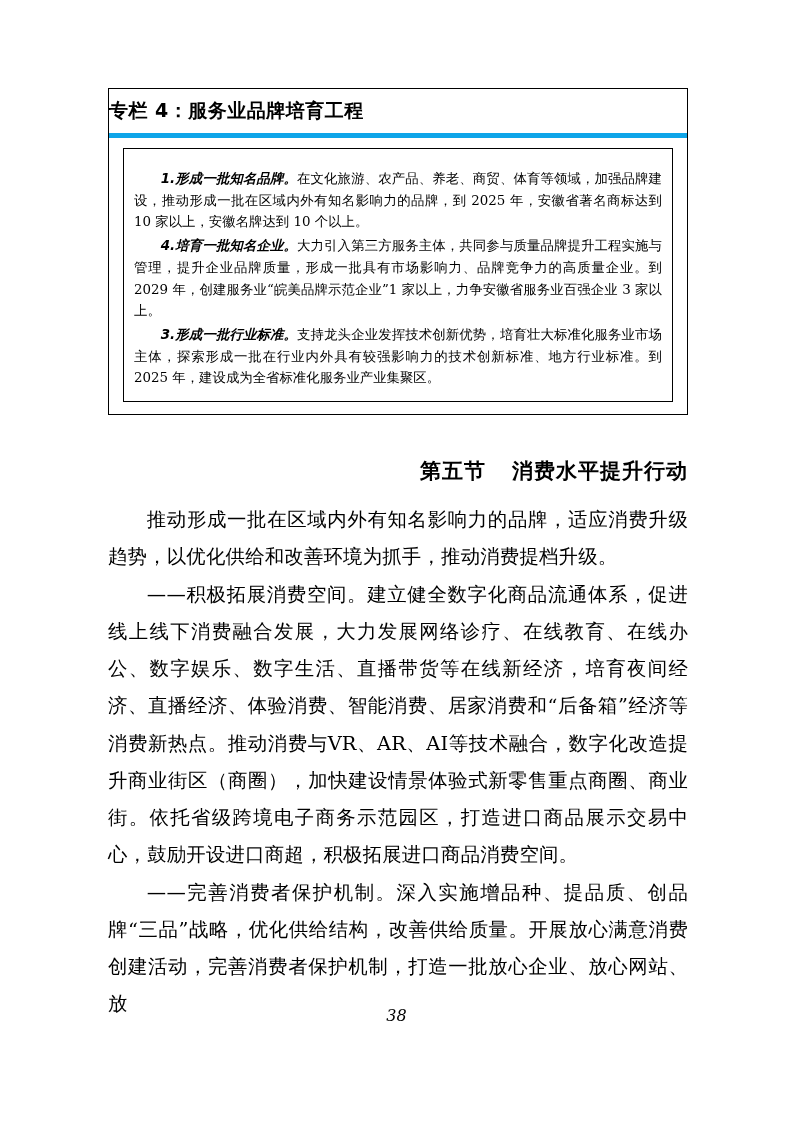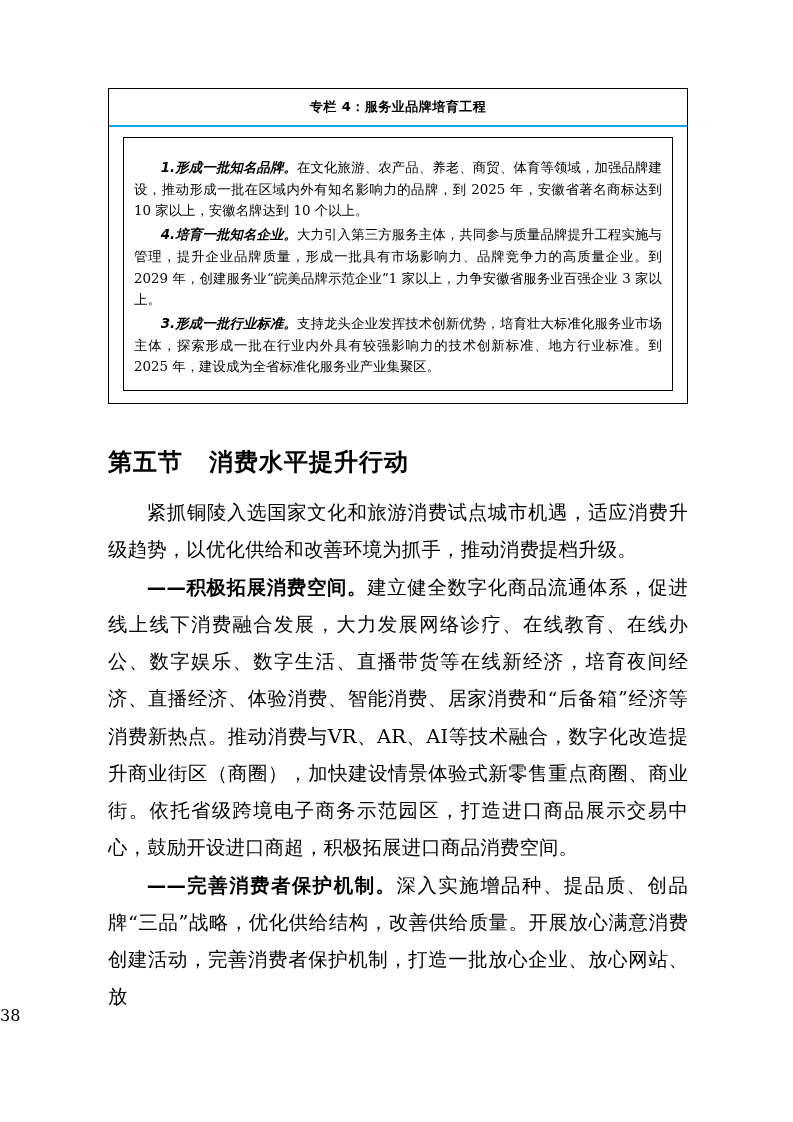--- a/index.html
+++ b/index.html
@@ -24,26 +24,25 @@
     width: 580px;
   }
 
   
   .box {
     border: 1px solid #000;
     box-sizing: border-box;
     width: 580px;
   }
   .box-title {
-    text-align: center;
     font-weight: bold;
-    font-size: 13px;
+    font-size: 19px;
     font-family: "DejaVu Sans", "Liberation Sans", sans-serif;
     padding: 9px 0 9px 0;
-    border-bottom: 2px solid #0ea5e9;
+    border-bottom: 5px solid #0ea5e9;
     letter-spacing: 0.5px;
   }
   .box-body {
     padding: 10px 14px 12px 14px;
   }
   .box-inner {
     border: 1px solid #000;
     padding: 19px 10px 10px 10px;
     box-sizing: border-box;
   }
@@ -57,23 +56,23 @@
   }
   .box-p .lead {
     font-weight: bold;
     font-style: italic;
     font-family: "DejaVu Sans", "Liberation Sans", sans-serif;
     font-size: 13.4px;
   }
 
   
   .section-head {
-    text-align: left;
+    text-align: right;
     font-weight: bold;
-    font-size: 24px;
+    font-size: 21px;
     font-family: "DejaVu Sans", "Liberation Sans", sans-serif;
     margin-top: 42px;
     margin-bottom: 16px;
     letter-spacing: 1px;
   }
   .section-head .gap {
     display: inline-block;
     width: 26px;
   }
 
@@ -81,32 +80,34 @@
   .para {
     font-size: 19.4px;
     line-height: 1.92;
     text-align: justify;
     text-justify: inter-ideograph;
     text-indent: 2em;
     margin: 0;
     letter-spacing: 0.2px;
   }
   .para .bold-lead {
-    font-weight: bold;
+    font-weight: normal;
     font-family: "DejaVu Sans", "Liberation Sans", sans-serif;
   }
 
   
   .page-number {
     position: absolute;
     left: 0;
     right: 0;
     top: 1006px;
+    text-align: center;
     font-size: 16px;
     font-family: "DejaVu Serif", "Liberation Serif", serif;
+    font-style: italic;
   }
 </style>
 </head>
 <body>
 
 <div class="page">
   <div class="content">
 
     <div class="box">
       <div class="box-title">专栏 4：服务业品牌培育工程</div>
@@ -123,21 +124,21 @@
           </p>
         </div>
       </div>
     </div>
 
     <div class="section-head">
       <span>第五节</span><span class="gap"></span><span>消费水平提升行动</span>
     </div>
 
     <p class="para">
-      <span>紧抓铜陵入选国家文化和旅游消费试点城市机遇，适应消费升级趋势，以优化供给和改善环境为抓手，推动消费提档升级。</span>
+      <span>推动形成一批在区域内外有知名影响力的品牌，适应消费升级趋势，以优化供给和改善环境为抓手，推动消费提档升级。</span>
     </p>
     <p class="para">
       <span class="bold-lead">——积极拓展消费空间。</span><span>建立健全数字化商品流通体系，促进线上线下消费融合发展，大力发展网络诊疗、在线教育、在线办公、数字娱乐、数字生活、直播带货等在线新经济，培育夜间经济、直播经济、体验消费、智能消费、居家消费和“后备箱”经济等消费新热点。推动消费与VR、AR、AI等技术融合，数字化改造提升商业街区（商圈），加快建设情景体验式新零售重点商圈、商业街。依托省级跨境电子商务示范园区，打造进口商品展示交易中心，鼓励开设进口商超，积极拓展进口商品消费空间。</span>
     </p>
     <p class="para">
       <span class="bold-lead">——完善消费者保护机制。</span><span>深入实施增品种、提品质、创品牌“三品”战略，优化供给结构，改善供给质量。开展放心满意消费创建活动，完善消费者保护机制，打造一批放心企业、放心网站、放</span>
     </p>
 
   </div>
 

